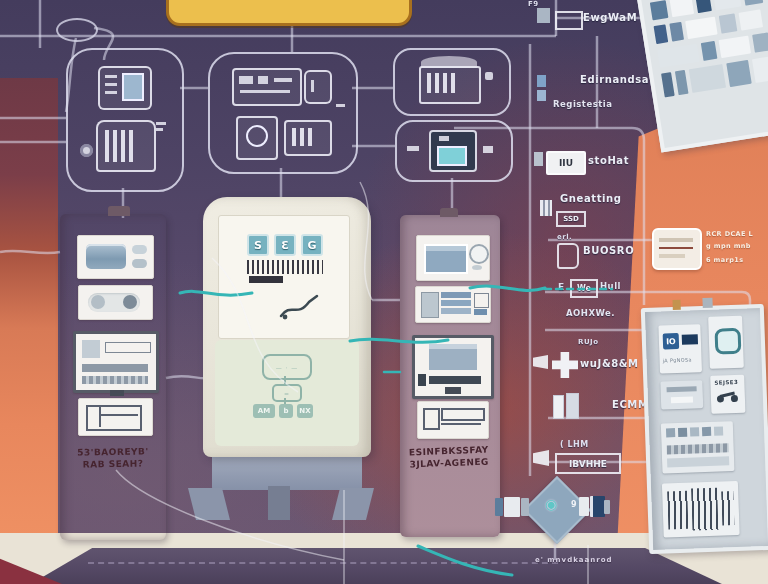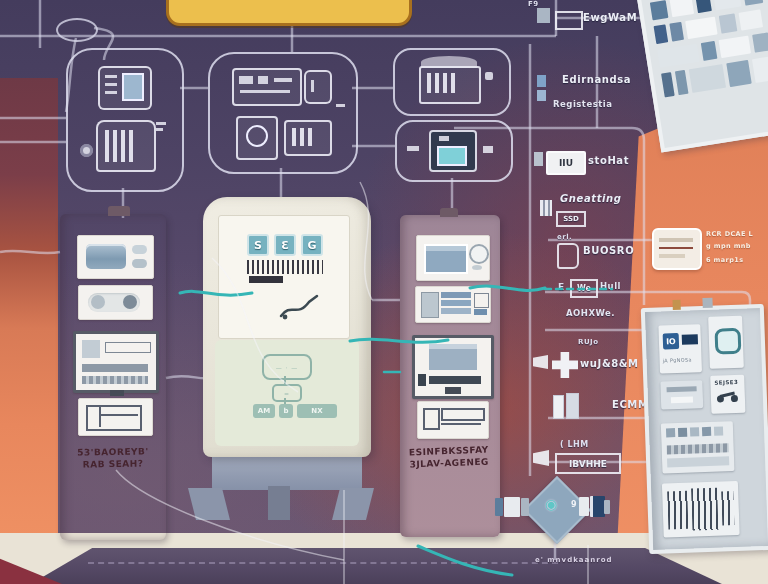--- a/index.html
+++ b/index.html
@@ -237,29 +237,29 @@
     <div class="abs dash" style="left:86px;top:24px;width:10px;height:7px;"></div>
   </div>
 
   <div class="abs rl-tile" style="left:537px;top:8px;width:13px;height:15px;background:#aab6c4;"></div>
   <div class="abs rl-box" style="left:555px;top:11px;width:24px;height:15px;font-size:7px;"></div>
   <div class="abs rl-top" style="left:528px;top:0px;">F9</div>
   <div class="abs rl-label" style="left:583px;top:12px;">EwgWaM</div>
 
   <div class="abs rl-tile" style="left:537px;top:75px;width:9px;height:12px;background:#7fa3c8;"></div>
   <div class="abs rl-tile" style="left:537px;top:90px;width:9px;height:11px;background:#9cb6d2;"></div>
-  <div class="abs rl-label" style="left:562px;top:74px;">Edirnandsa</div>
+  <div class="abs rl-label" style="left:580px;top:74px;">Edirnandsa</div>
   <div class="abs rl-sub" style="left:553px;top:99px;">Registestia</div>
 
   <div class="abs rl-tile" style="left:534px;top:152px;width:9px;height:14px;background:#b9c2ce;"></div>
   <div class="abs battery" style="left:546px;top:151px;width:36px;height:20px;">IIU</div>
   <div class="abs rl-label" style="left:588px;top:155px;">stoHat</div>
 
   <div class="abs rl-tile" style="left:540px;top:200px;width:12px;height:16px;background:repeating-linear-gradient(90deg,#e8eaf0 0 3px,#8f97a8 3px 5px);"></div>
-  <div class="abs rl-label" style="left:560px;top:193px;font-style:italic;">Gneatting</div>
+  <div class="abs rl-label" style="left:560px;top:193px;">Gneatting</div>
   <div class="abs rl-box" style="left:556px;top:211px;width:26px;height:12px;font-size:7px;">SSD</div>
 
   <div class="abs rl-top" style="left:557px;top:233px;">erl.</div>
   <div class="abs rl-box" style="left:557px;top:243px;width:18px;height:22px;border-radius:3px 6px 6px 3px;"></div>
   <div class="abs rl-label" style="left:583px;top:245px;">BUOSRO</div>
 
   <div class="abs rl-top" style="left:558px;top:282px;font-size:9px;">E</div>
   <div class="abs rl-box" style="left:570px;top:279px;width:24px;height:15px;font-size:8px;">We</div>
   <div class="abs rl-sub" style="left:600px;top:281px;">Hull</div>
   <div class="abs rl-sub" style="left:566px;top:308px;">AOHXWe.</div>
@@ -339,21 +339,21 @@
       </svg>
     </div>
     <div class="abs mlower">
       <div class="abs flow-box" style="left:47px;top:14px;width:46px;height:22px;">— · —</div>
       <div class="abs" style="left:69px;top:36px;width:0;height:8px;border-left:2px solid #8fb3a8;"></div>
       <div class="abs flow-box" style="left:57px;top:44px;width:26px;height:14px;border-radius:5px;">=</div>
       <div class="abs" style="left:69px;top:58px;width:0;height:6px;border-left:2px solid #8fb3a8;"></div>
       <div class="abs" style="left:38px;top:64px;display:flex;gap:4px;">
         <div class="ftile" style="width:22px;">AM</div>
         <div class="ftile" style="width:14px;">b</div>
-        <div class="ftile" style="width:40px;">NX</div>
+        <div class="ftile" style="width:16px;">NX</div>
       </div>
     </div>
   </div>
 
   <div class="abs kiosk right">
     <div class="abs nub" style="left:40px;top:-7px;width:18px;height:9px;border-radius:3px 3px 0 0;"></div>
     <div class="abs kcard" style="left:16px;top:20px;width:72px;height:44px;">
       <div class="abs" style="left:7px;top:8px;width:40px;height:26px;background:#8fa9c0;border:2px solid #fff;box-shadow:inset 0 5px 0 #b7c9d8;"></div>
       <div class="abs" style="left:52px;top:8px;width:16px;height:16px;border-radius:50%;border:2px solid #9aa6b0;background:#f1f3f3;"></div>
       <div class="abs" style="left:55px;top:29px;width:10px;height:5px;border-radius:50%;background:#c3ccd2;"></div>

